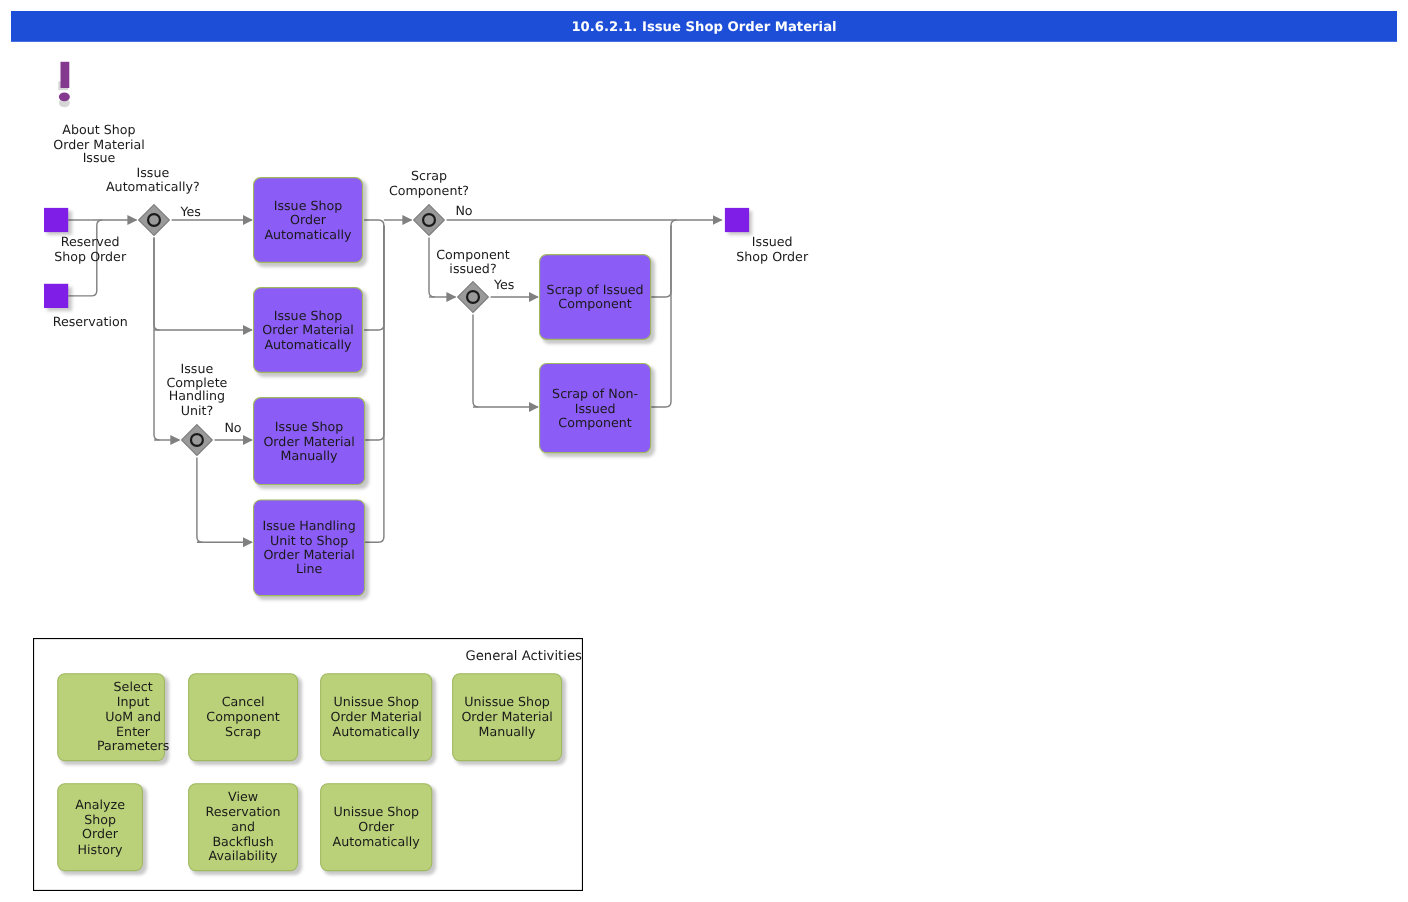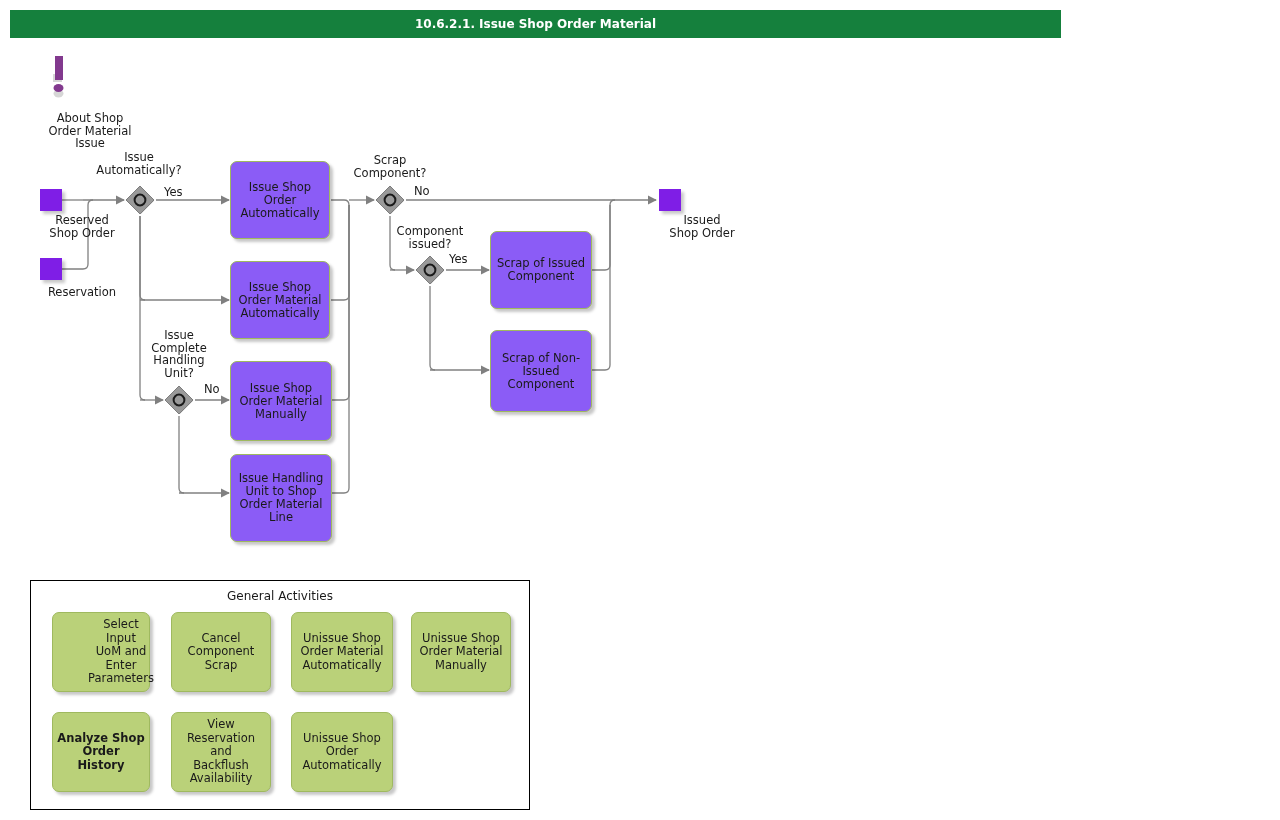--- a/index.html
+++ b/index.html
@@ -20,23 +20,23 @@
     position: relative;
     width: 1280px;
     height: 820px;
   }
 
   
   #titlebar {
     position: absolute;
     left: 10px;
     top: 10px;
-    width: 1051px;
+    width: 1260px;
     height: 28px;
-    background: #15803d;
+    background: #1d4ed8;
     display: flex;
     align-items: center;
     justify-content: center;
   }
   #titlebar .title-text {
     color: #ffffff;
     font-size: 12px;
     font-weight: bold;
     font-family: "DejaVu Sans", sans-serif;
     letter-spacing: 0px;
@@ -128,21 +128,21 @@
     height: 230px;
     border: 1.5px solid #000000;
     background: #ffffff;
     box-sizing: border-box;
   }
   #general-panel .panel-title {
     position: absolute;
     top: 8px;
     left: 0;
     width: 100%;
-    text-align: center;
+    text-align: right;
     font-size: 12px;
     color: #1a1a1a;
   }
   .ga-box {
     position: absolute;
     background: #bad179;
     border: 1px solid #9fb95f;
     border-radius: 7px;
     box-shadow: 3px 3px 3px rgba(0,0,0,0.22);
     display: flex;
@@ -342,21 +342,21 @@
 Order Material
 Automatically</span>
     </div>
 
     <div class="ga-box" style="left:380px; top:31px; width:100px; height:80px;">
       <span style="white-space:pre-line;">Unissue Shop
 Order Material
 Manually</span>
     </div>
 
-    <div class="ga-box" style="left:21px; top:131px; width:98px; height:80px;font-weight:bold;">
+    <div class="ga-box" style="left:21px; top:131px; width:78px; height:80px;">
       <span style="white-space:pre-line;">Analyze Shop
 Order History</span>
     </div>
 
     <div class="ga-box" style="left:140px; top:131px; width:100px; height:80px;">
       <span style="white-space:pre-line;">View
 Reservation and
 Backflush
 Availability</span>
     </div>

